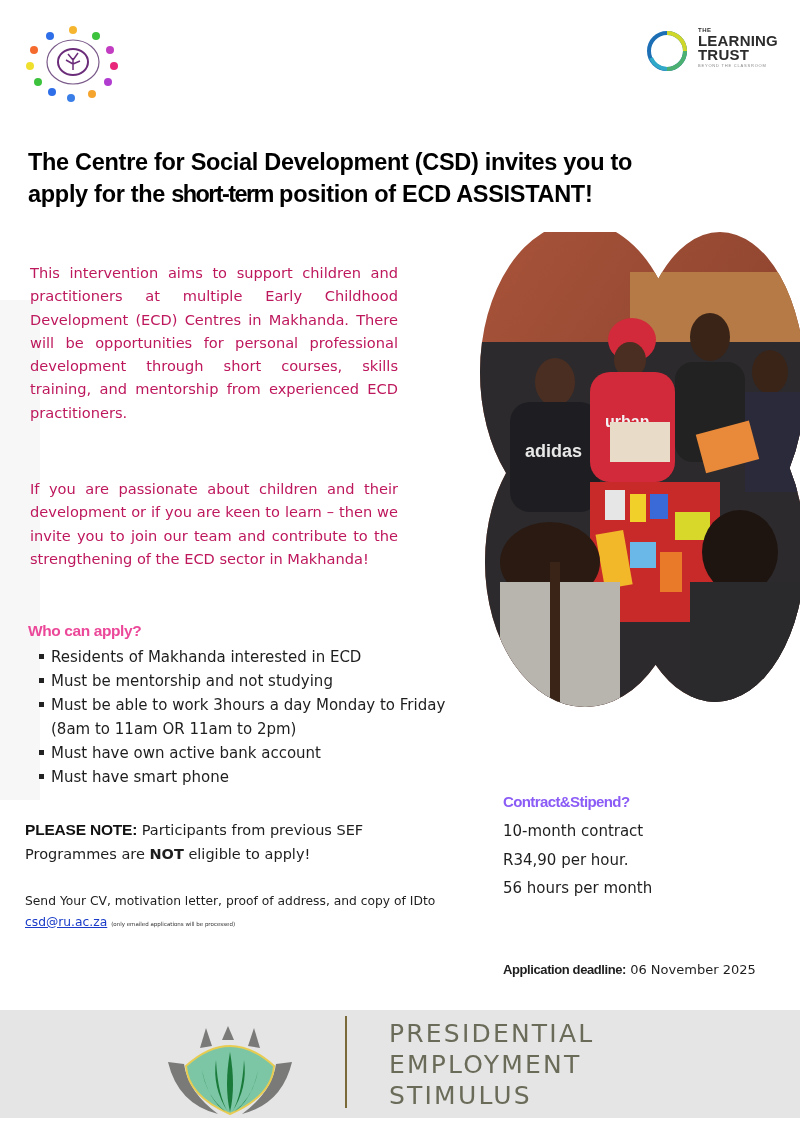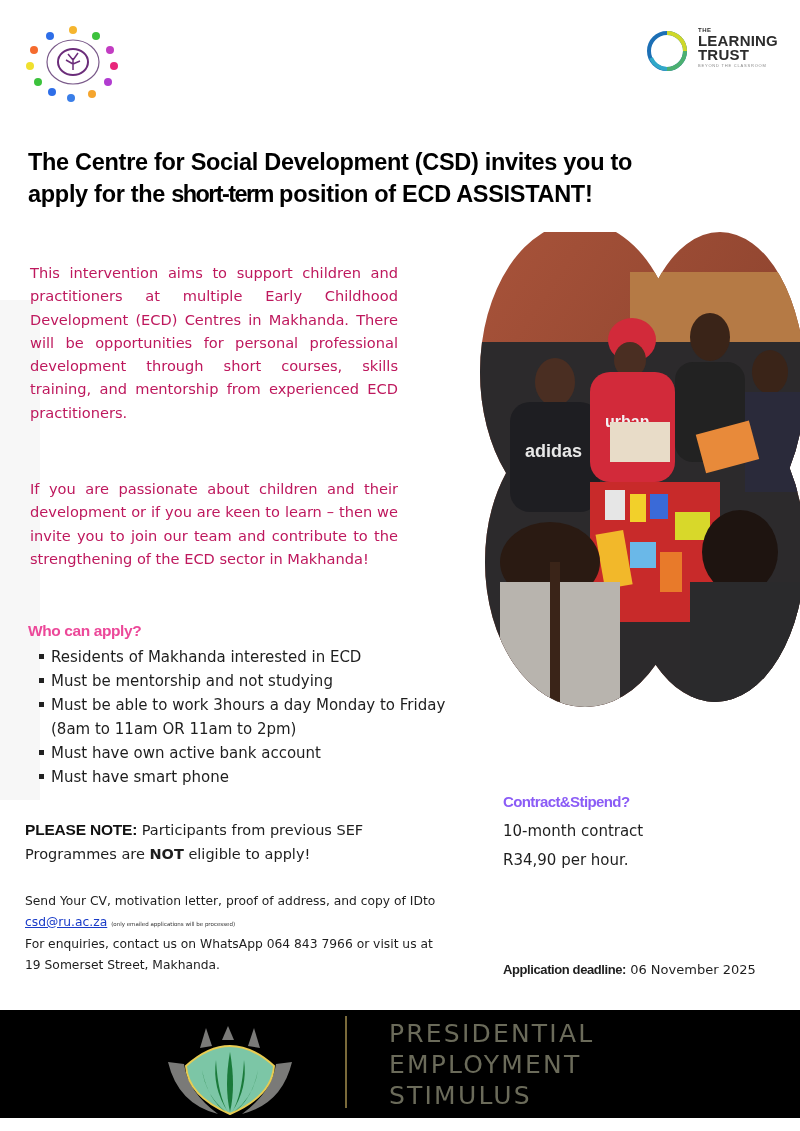--- a/index.html
+++ b/index.html
@@ -41,21 +41,21 @@
   .contract { position: absolute; left: 503px; top: 792px; width: 290px; color: #1e1e1e; }
   .contract-title { font-family: "Liberation Sans", sans-serif; font-size: 15px; font-weight: bold; letter-spacing: -0.6px; line-height: 20px; color: #8b5cf6; }
   .contract-line { font-size: 15px; line-height: 24.5px; }
   .deadline { position: absolute; left: 503px; top: 962px; font-size: 13px; color: #1e1e1e; white-space: nowrap; }
   .deadline .lbl { font-family: "Liberation Sans", sans-serif; font-weight: bold; font-size: 13px; letter-spacing: -0.4px; }
 
   
   .photo { position: absolute; left: 480px; top: 232px; width: 320px; height: 475px; }
 
   
-  .pes-band { position: absolute; left: 0; top: 1010px; width: 800px; height: 108px; background: #000000; }
+  .pes-band { position: absolute; left: 0; top: 1010px; width: 800px; height: 108px; background: #e5e5e5; }
   .pes-logo { position: absolute; left: 160px; top: 16px; width: 140px; height: 90px; }
   .pes-divider { position: absolute; left: 345px; top: 6px; width: 2px; height: 92px; background: #7a6a3a; }
   .pes-text { position: absolute; left: 389px; top: 8px; font-family: "DejaVu Sans", sans-serif; font-size: 25px; line-height: 31px; letter-spacing: 2.2px; color: #6b6b5a; font-weight: normal; }
 </style>
 </head>
 <body>
 
 <div class="left-shade"></div>
 
 <svg class="csd-logo" viewBox="0 0 114 84">
@@ -155,26 +155,27 @@
 <ul class="who-list">
   <li>Residents of Makhanda interested in ECD</li>
   <li>Must be mentorship and not studying</li>
   <li>Must be able to work 3hours a day Monday to Friday (8am to 11am OR 11am to 2pm)</li>
   <li>Must have own active bank account</li>
   <li>Must have smart phone</li>
 </ul>
 
 <p class="note"><span class="note-label">PLEASE NOTE:</span><span> Participants from previous SEF Programmes are </span><span class="not-word">NOT</span><span> eligible to apply!</span></p>
 
-<p class="contact"><span>Send Your CV, motivation letter, proof of address, and copy of IDto </span><a href="mailto:csd@ru.ac.za">csd@ru.ac.za</a> <span class="tiny">(only emailed applications will be processed)</span><br><span>For enquiries, contact us on WhatsApp 064 843 7966 or visit us at 19 Somerset Street, Makhanda.</span></p>
+<p class="contact"><span>Send Your CV, motivation letter, proof of address, and copy of IDto </span><a href="mailto:csd@ru.ac.za">csd@ru.ac.za</a> <span class="tiny">(only emailed applications will be processed)</span><br></p>
 
 <div class="contract">
   <div class="contract-title">Contract&amp;Stipend?</div>
   <div class="contract-line" style="margin-top:7px">10-month contract</div>
   <div class="contract-line" style="margin-top:4px">R34,90 per hour.</div>
+  <div class="contract-line" style="margin-top:4px">56 hours per month</div>
 </div>
 <div class="deadline"><span class="lbl">Application deadline:</span><span> 06 November 2025</span></div>
 
 <div class="pes-band">
   <svg class="pes-logo" viewBox="0 0 140 90">
     <path d="M8 36 Q18 78 58 88 Q28 66 24 38 Z" fill="#7a7a78"></path>
     <path d="M132 36 Q122 78 82 88 Q112 66 116 38 Z" fill="#7a7a78"></path>
     <polygon points="40,22 46,2 52,20" fill="#7a7a78"></polygon>
     <polygon points="62,14 68,0 74,14" fill="#7a7a78"></polygon>
     <polygon points="88,20 94,2 100,22" fill="#7a7a78"></polygon>

